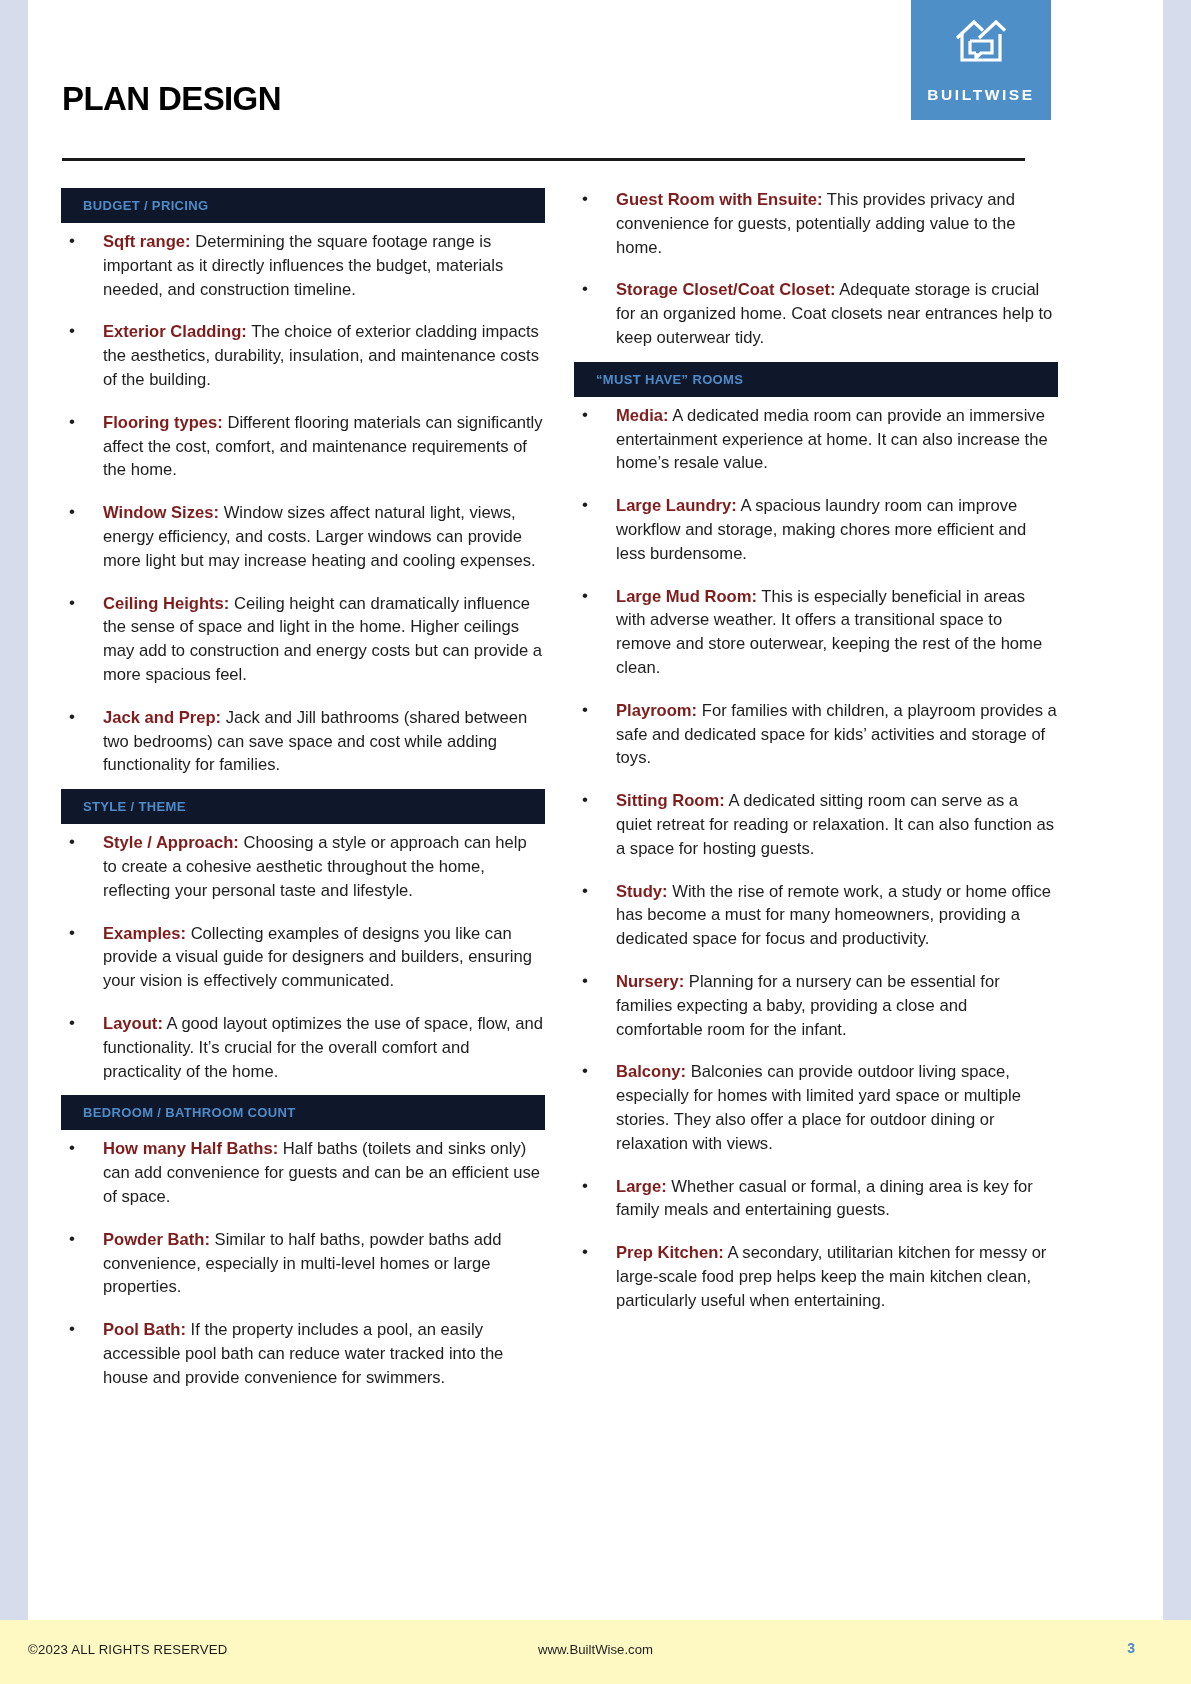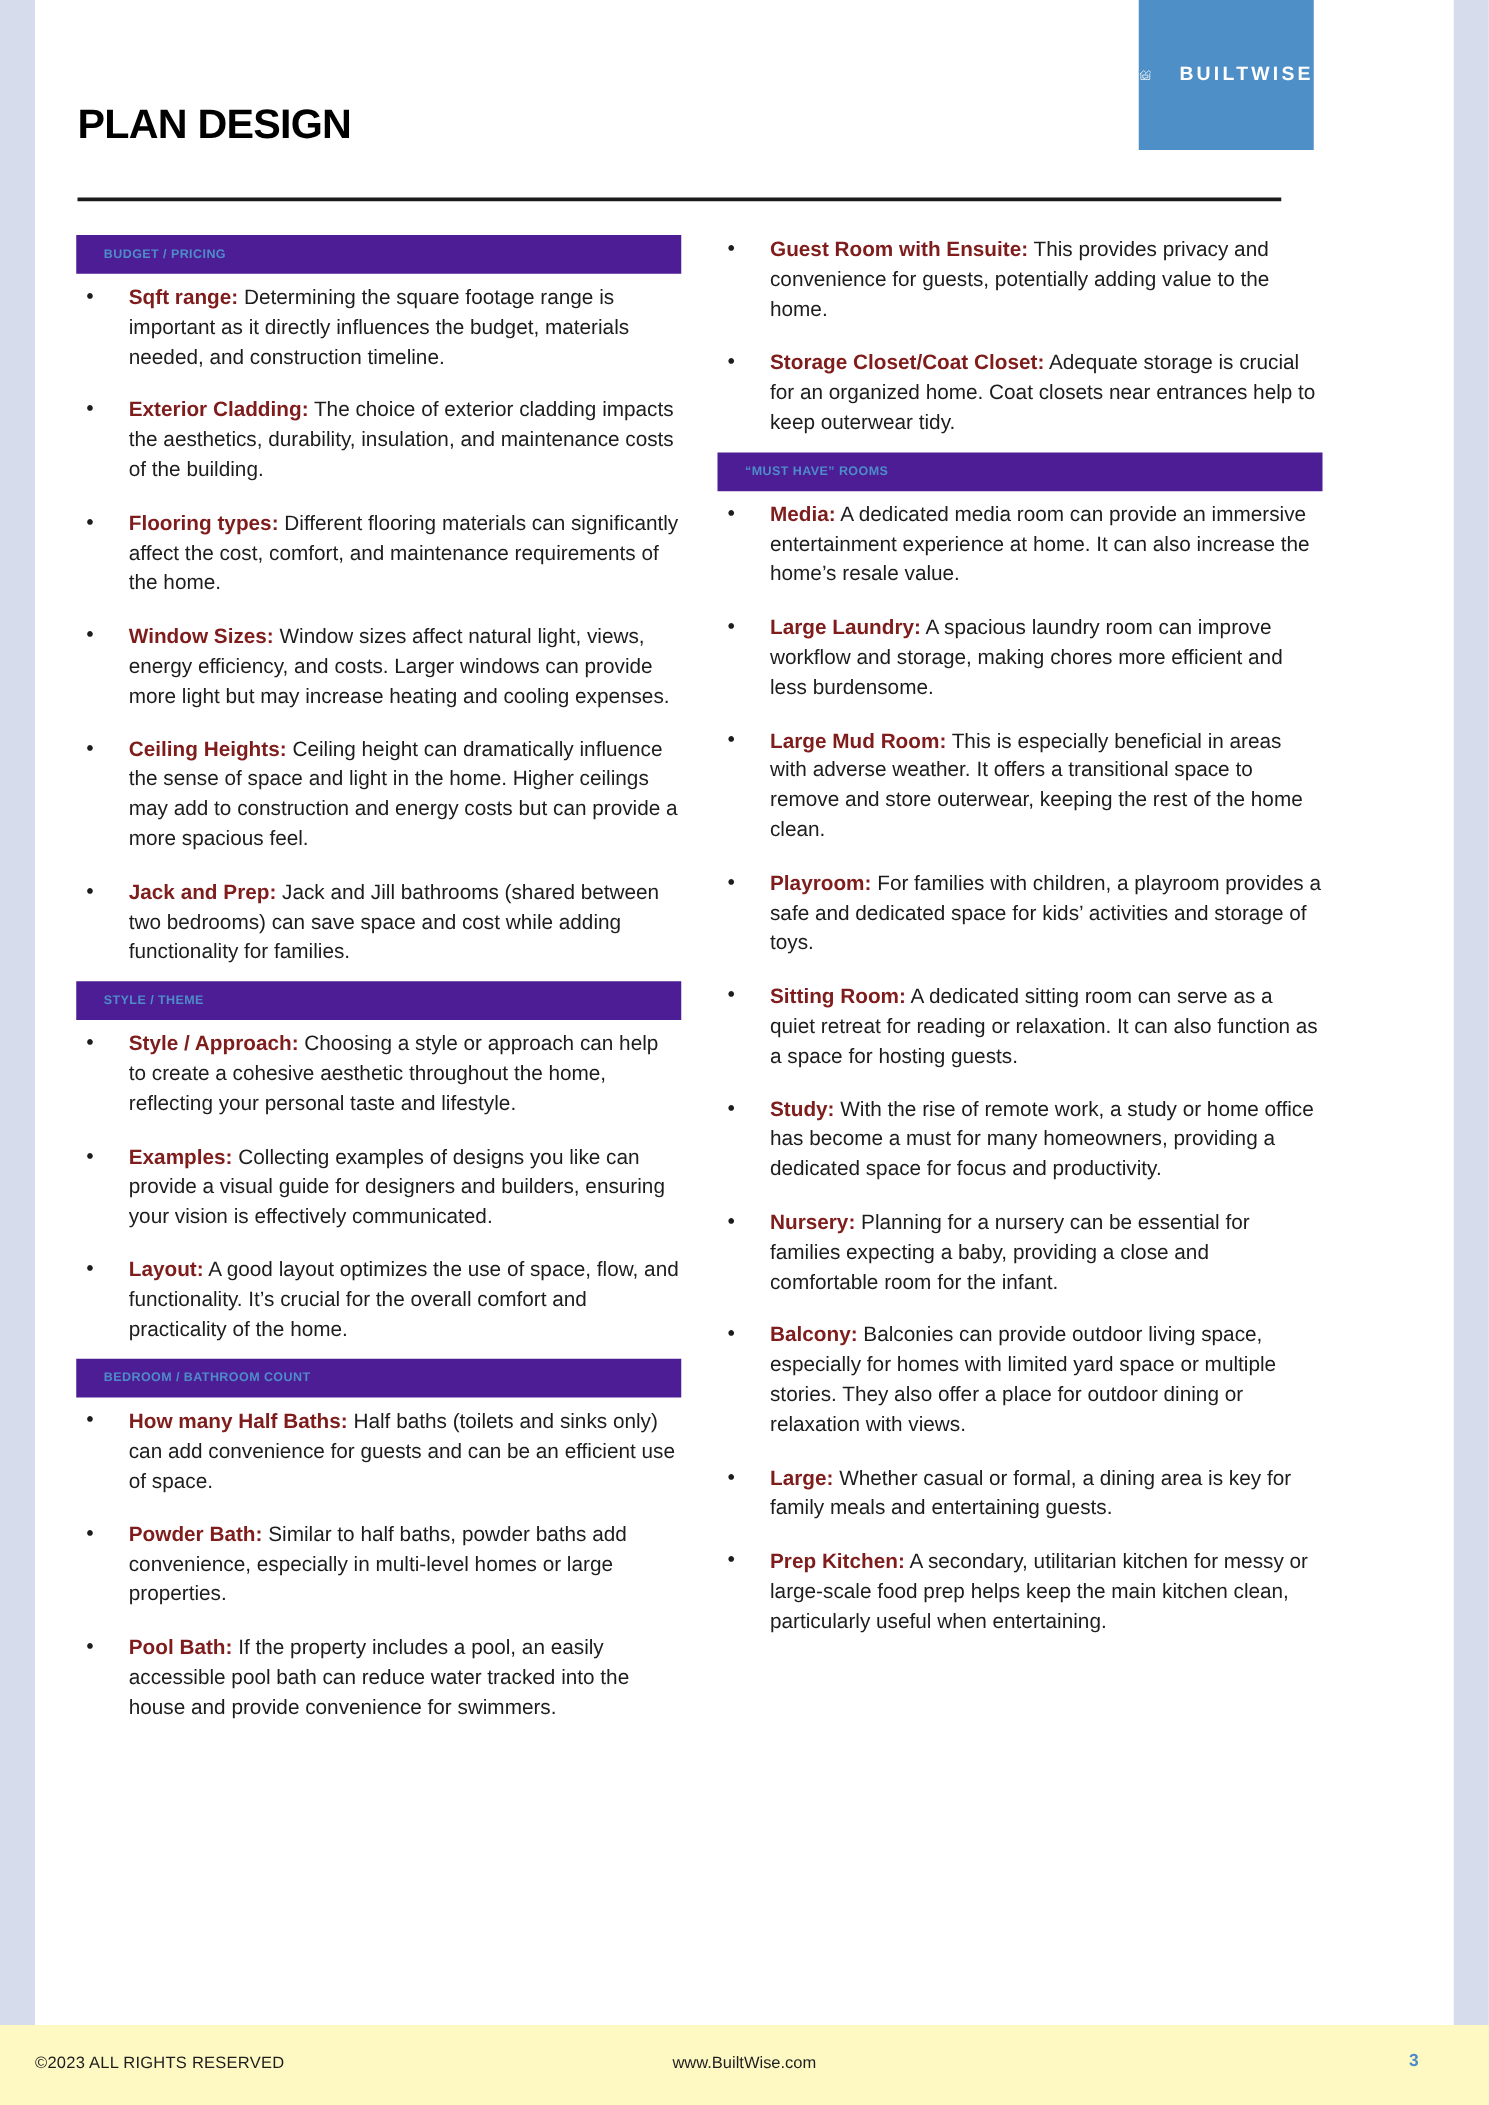--- a/index.html
+++ b/index.html
@@ -28,21 +28,21 @@
 
   
   .logo-block {
     position: absolute;
     left: 883px;
     top: 0;
     width: 140px;
     height: 120px;
     background: #4f8fc7;
     display: flex;
-    flex-direction: row;
+    flex-direction: column;
     align-items: center;
     justify-content: center;
     gap: 22px;
   }
   .logo-mark { width: 56px; height: 48px; display: block; }
   .logo-word {
     color: #ffffff;
     font-size: 15.5px;
     font-weight: bold;
     letter-spacing: 2.6px;
@@ -74,23 +74,23 @@
     position: absolute;
     left: 33px;
     top: 188px;
     width: 1063px;
     display: flex;
     gap: 29px;
   }
   .col { width: 484px; }
 
   .section-head {
-    background: #4c1d95;
+    background: #0f172a;
     color: #4e8cc9;
-    font-size: 10px;
+    font-size: 13px;
     font-weight: bold;
     letter-spacing: 0.35px;
     padding: 10px 0 10px 22px;
     margin-bottom: 7px;
   }
   .section-head.tight { margin-top: 12px; }
 
   ul.bullets { list-style: none; }
   ul.bullets li {
     position: relative;

